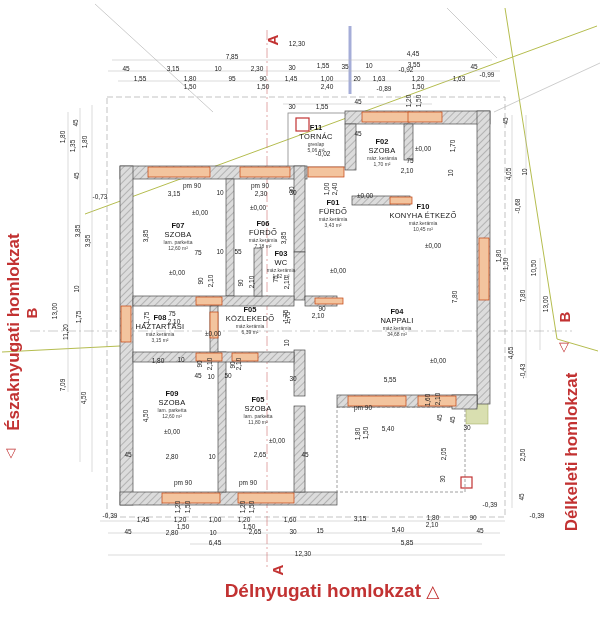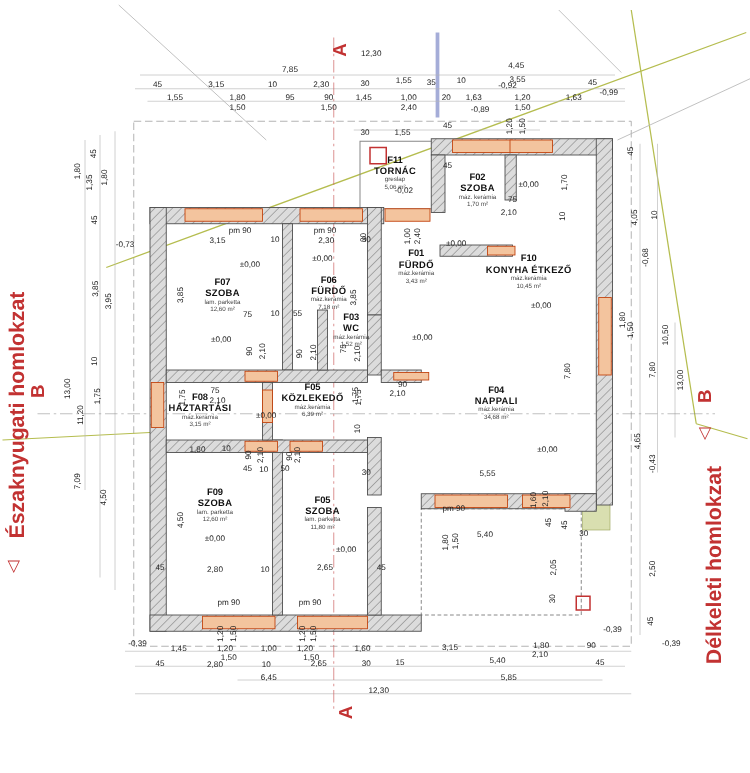--- a/index.html
+++ b/index.html
@@ -4,21 +4,21 @@
 <style>
   html,body{margin:0;padding:0;background:#ffffff;}
   .canvas{position:relative;width:600px;height:618px;background:#fff;overflow:hidden;
           font-family:"Liberation Sans", sans-serif;}
   svg.plan{position:absolute;left:0;top:0;}
   .layer{position:absolute;left:0;top:0;width:600px;height:616px;pointer-events:none;}
   .dim{position:absolute;font-size:6.5px;line-height:1;color:#222;white-space:nowrap;
        transform-origin:center center;}
   .room{position:absolute;text-align:center;transform:translate(-50%,0);color:#111;}
   .room .code{font-weight:bold;font-size:7.5px;line-height:1.15;white-space:nowrap;}
-  .room .nm{font-weight:bold;font-size:7.5px;line-height:1.15;white-space:nowrap;letter-spacing:.3px;}
+  .room .nm{font-weight:normal;font-size:7.5px;line-height:1.15;white-space:nowrap;letter-spacing:.3px;}
   .room .fin{font-size:5px;line-height:1.2;color:#444;white-space:nowrap;}
   .title{position:absolute;color:#c23232;font-size:19px;font-weight:600;white-space:nowrap;}
   .title .tri{font-size:17px;font-weight:400;}
   .t-top{left:345px;top:14px;transform:translate(-50%,-50%);}
   .t-bottom{left:332px;top:591px;transform:translate(-50%,-50%);}
   .t-left{left:14px;top:332px;font-size:17px;transform:translate(-50%,-50%) rotate(-90deg);}
   .t-right{left:572px;top:452px;font-size:17px;transform:translate(-50%,-50%) rotate(-90deg);}
   .marker{position:absolute;color:#c23232;font-size:15px;font-weight:bold;
           transform:translate(-50%,-50%) rotate(-90deg);}
   .tri-solo{position:absolute;color:#c23232;font-size:13px;transform:translate(-50%,-50%);}
@@ -356,20 +356,24 @@
         <div class="fin">12,60 m²</div>
       </div>
       <div class="room" style="left: 258px; top: 396px;">
         <div class="code">F05</div>
         <div class="nm">SZOBA</div>
         <div class="fin">lam. parketta</div>
         <div class="fin">11,80 m²</div>
       </div>
     </div>
 
+  <div class="title t-bottom">
+    <span>Délnyugati homlokzat</span>
+    <span class="tri">△</span>
+  </div>
   <div class="title t-left">
     <span>Északnyugati homlokzat</span>
   </div>
   <div class="title t-right">
     <span>Délkeleti homlokzat</span>
   </div>
   <div class="tri-solo" style="left:11px;top:452px;">▽</div>
   <div class="tri-solo" style="left:564px;top:346px;">▽</div>
 
   <div class="marker" style="left:272px;top:40px;">A</div>

